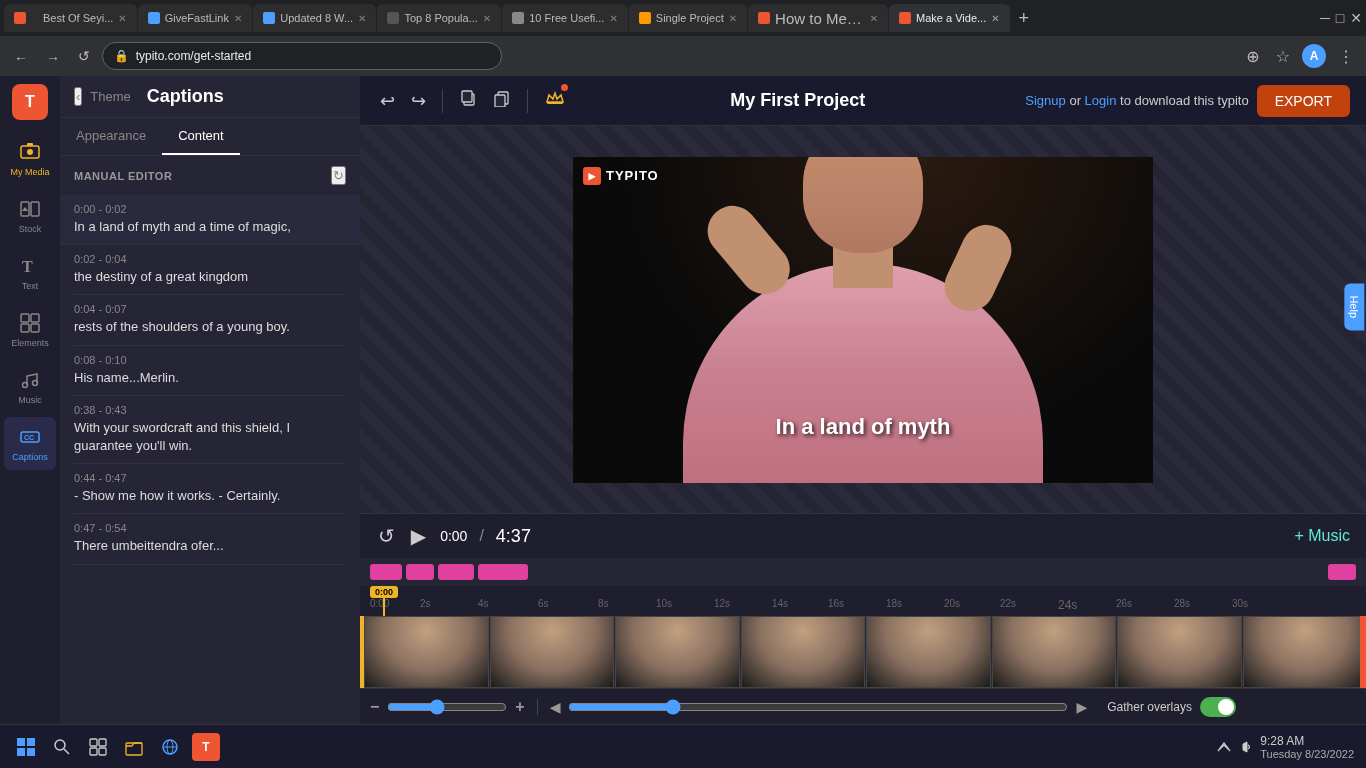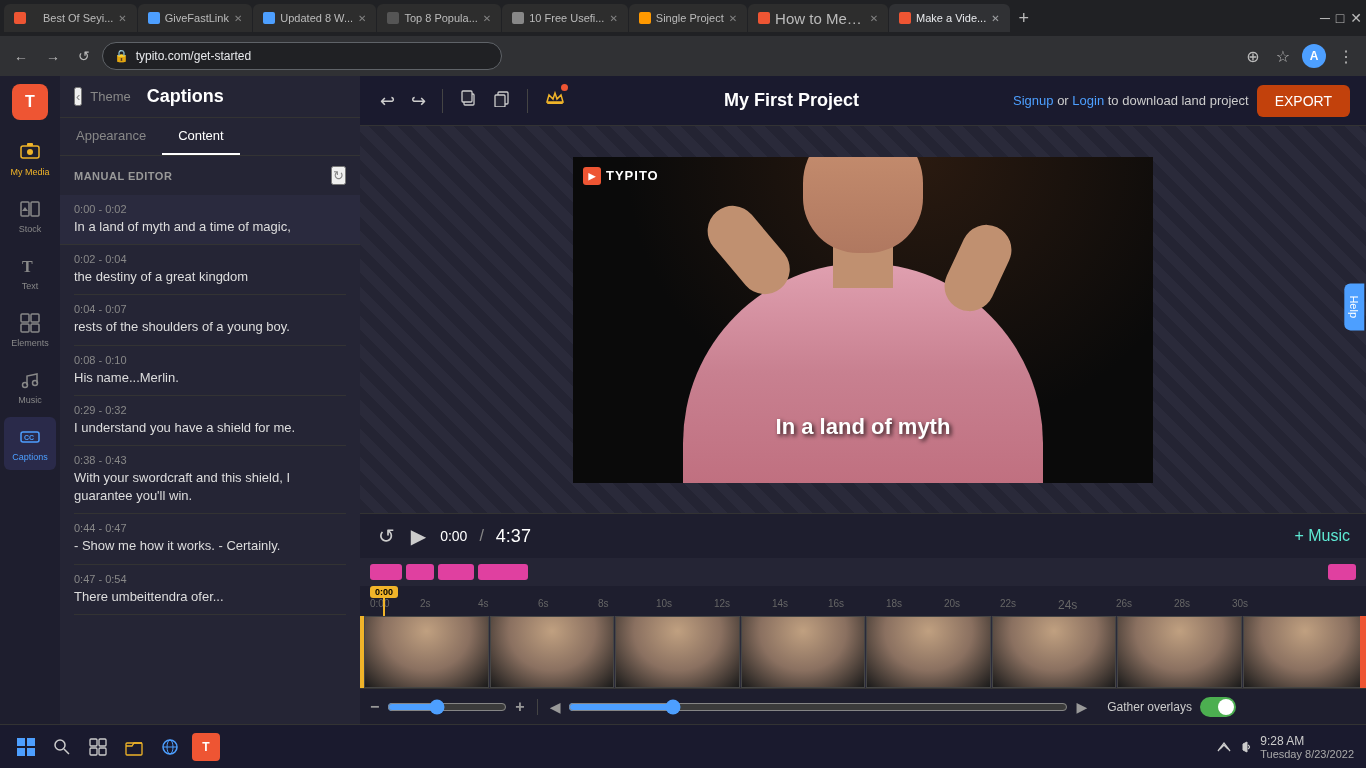--- a/index.html
+++ b/index.html
@@ -267,24 +267,20 @@
       <div class="caption-item">
         <div class="caption-time">0:04 - 0:07</div>
         <div class="caption-text">rests of the shoulders of a young boy.</div>
       </div>
 
       <div class="caption-item">
         <div class="caption-time">0:08 - 0:10</div>
         <div class="caption-text">His name...Merlin.</div>
       </div>
 
-      <div class="caption-item">
-        <div class="caption-time">0:29 - 0:32</div>
-        <div class="caption-text">I understand you have a shield for me.</div>
-      </div>
 
       <div class="caption-item">
         <div class="caption-time">0:38 - 0:43</div>
         <div class="caption-text">With your swordcraft and this shield, I guarantee you'll win.</div>
       </div>
 
       <div class="caption-item">
         <div class="caption-time">0:44 - 0:47</div>
         <div class="caption-text">- Show me how it works. - Certainly.</div>
       </div>
@@ -327,21 +323,21 @@
         </button>
       </div>
 
       <div class="project-title">My First Project</div>
 
       <div class="header-right">
         <span class="signup-text">
           <a class="signup-link">Signup</a>
           <span>or</span>
           <a class="signup-link">Login</a>
-          <span>to download land project</span>
+          <span>to download this typito</span>
         </span>
         <button class="export-btn">EXPORT</button>
       </div>
     </div>
 
     <div class="video-area">
 
       <div style="position:absolute;inset:0;background:repeating-linear-gradient(45deg,#242433 0,#242433 10px,#2a2a3a 10px,#2a2a3a 20px);"></div>
 
       <div class="video-container" style="position:relative;z-index:1;">

